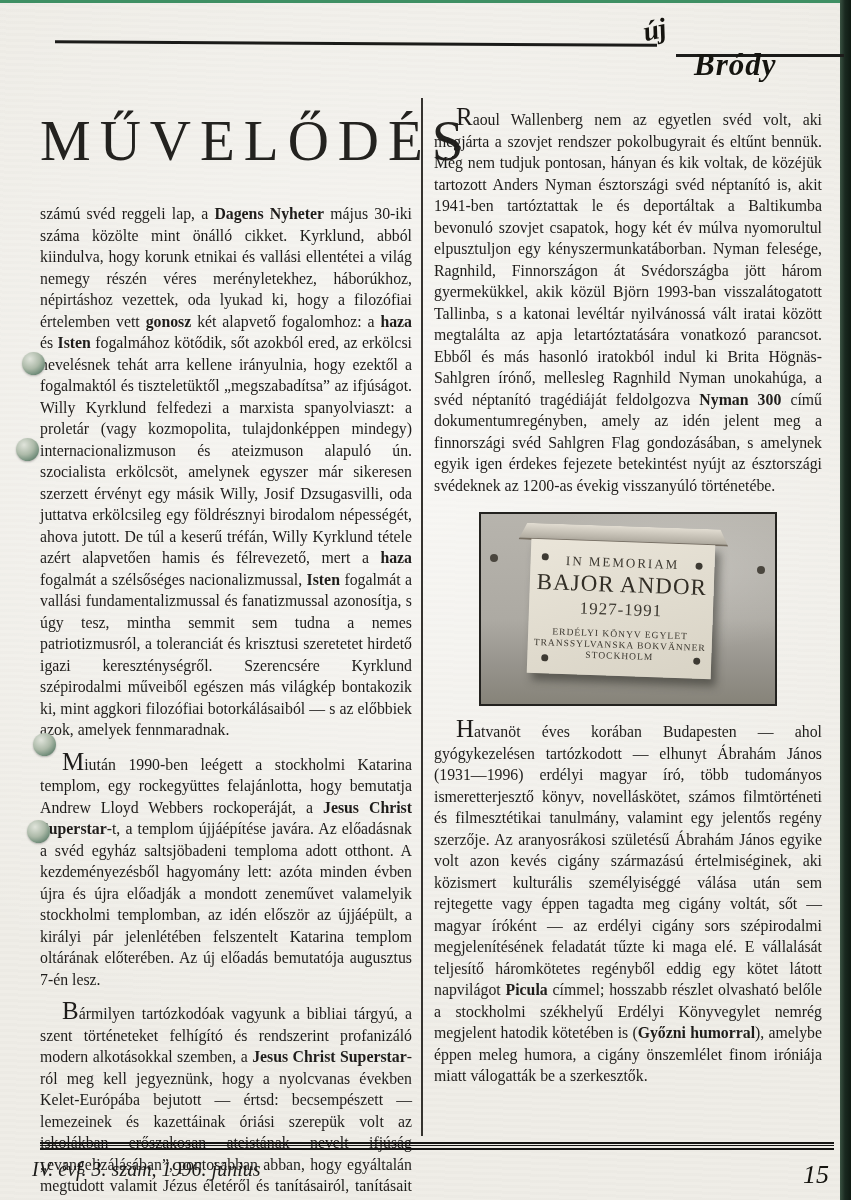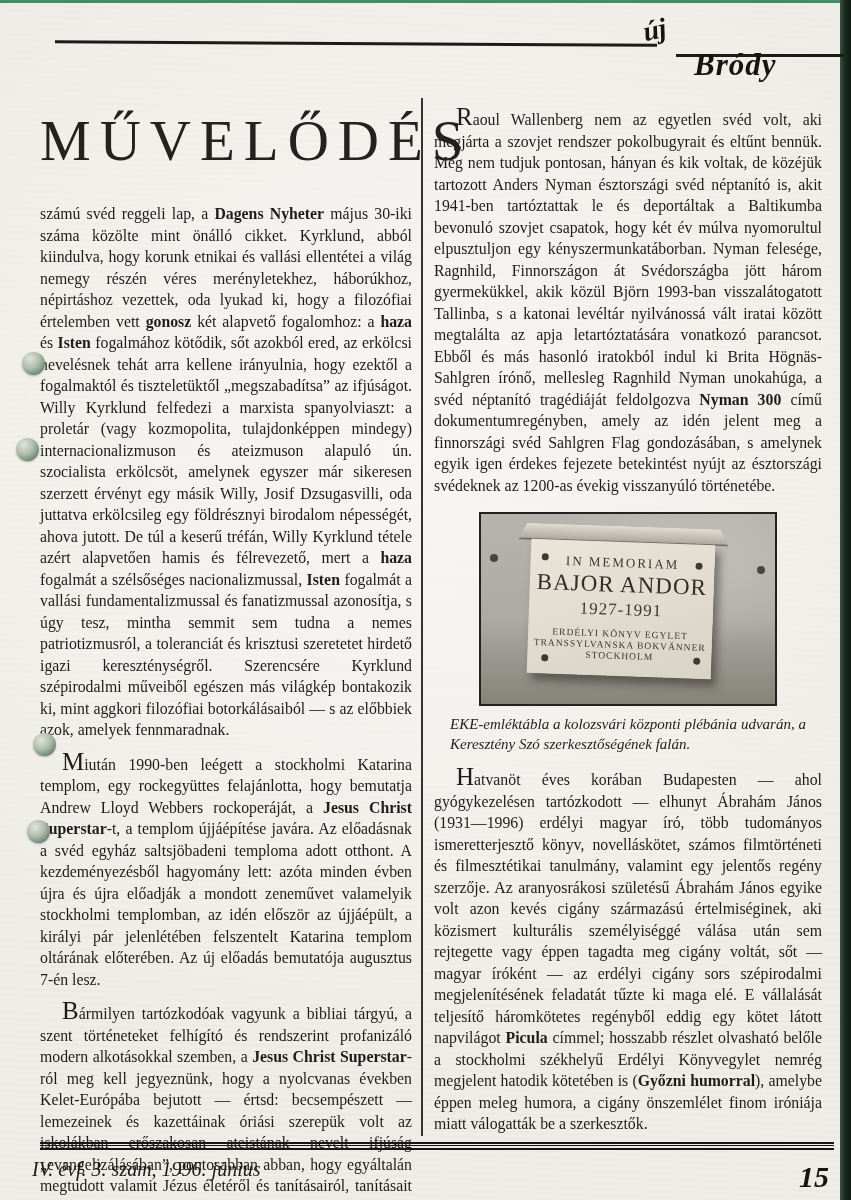--- a/index.html
+++ b/index.html
@@ -51,21 +51,21 @@
   .walldot{position:absolute;width:8px;height:8px;border-radius:50%;background:#4a463e;}
   .photo-caption{width:356px;margin:0 auto;font-style:italic;font-size:15px;line-height:19.5px;text-align:justify;color:#24221f;}
   
   .punch{position:absolute;width:23px;height:23px;border-radius:50%;z-index:5;
     background:radial-gradient(circle at 35% 30%, #e0e4db, #adbaa9 45%, #75907d 72%, #3e5446);
     box-shadow:0 1px 2px rgba(0,0,0,.25);}
   
   .footer-rule{position:absolute;left:40px;top:1142px;width:794px;height:8px;
     background:linear-gradient(180deg,#151513 0 2px, rgba(0,0,0,0) 2px 3px, #151513 3px 4px, rgba(0,0,0,0) 4px 6px, #151513 6px 8px);}
   .footer-issue{position:absolute;left:32px;top:1158px;font-style:italic;font-size:20px;color:#1c1b19;}
-  .footer-page{position:absolute;right:22px;top:1160px;font-style:italic;font-weight:bold;font-size:30px;color:#15140f;}
+  .footer-page{position:absolute;right:22px;top:1160px;font-style:italic;font-weight:normal;font-size:26px;color:#15140f;}
 </style>
 </head>
 <body>
 
 <div class="page">
 
   <div class="edge-top"></div>
   <div class="edge-right"></div>
 
   <div class="rule-a"></div>
@@ -103,21 +103,20 @@
             <div class="screw" style="right:11px;bottom:14px;"></div>
             <div class="plq1">IN MEMORIAM</div>
             <div class="plq2">BAJOR ANDOR</div>
             <div class="plq3">1927-1991</div>
             <div class="plq-s first">ERDÉLYI KÖNYV EGYLET</div>
             <div class="plq-s">TRANSSYLVANSKA BOKVÄNNER</div>
             <div class="plq-s">STOCKHOLM</div>
           </div>
         </div>
       </div>
-      <figcaption class="photo-caption">EKE-emléktábla a kolozsvári központi plébánia udvarán, a Keresztény Szó szerkesztőségének falán.</figcaption>
     </figure>
 
     <p class="para lead-para" style="margin-top:15px;"><span class="lead">H</span><span>atvanöt éves korában Budapesten — ahol gyógykezelésen tartózkodott — elhunyt Ábrahám János (1931—1996) erdélyi magyar író, több tudományos ismeretterjesztő könyv, novelláskötet, számos filmtörténeti és filmesztétikai tanulmány, valamint egy jelentős regény szerzője. Az aranyosrákosi születésű Ábrahám János egyike volt azon kevés cigány származású értelmiséginek, aki közismert kulturális személyiséggé válása után sem rejtegette vagy éppen tagadta meg cigány voltát, sőt — magyar íróként — az erdélyi cigány sors szépirodalmi megjelenítésének feladatát tűzte ki maga elé. E vállalását teljesítő háromkötetes regényből eddig egy kötet látott napvilágot </span><b>Picula</b><span> címmel; hosszabb részlet olvasható belőle a stockholmi székhelyű Erdélyi Könyvegylet nemrég megjelent hatodik kötetében is (</span><b>Győzni humorral</b><span>), amelybe éppen meleg humora, a cigány önszemlélet finom iróniája miatt válogatták be a szerkesztők.</span></p>
   </div>
 
   <div class="footer-rule"></div>
   <div class="footer-issue">IV. évf. 3. szám, 1996. június</div>
   <div class="footer-page">15</div>
 
 </div>

